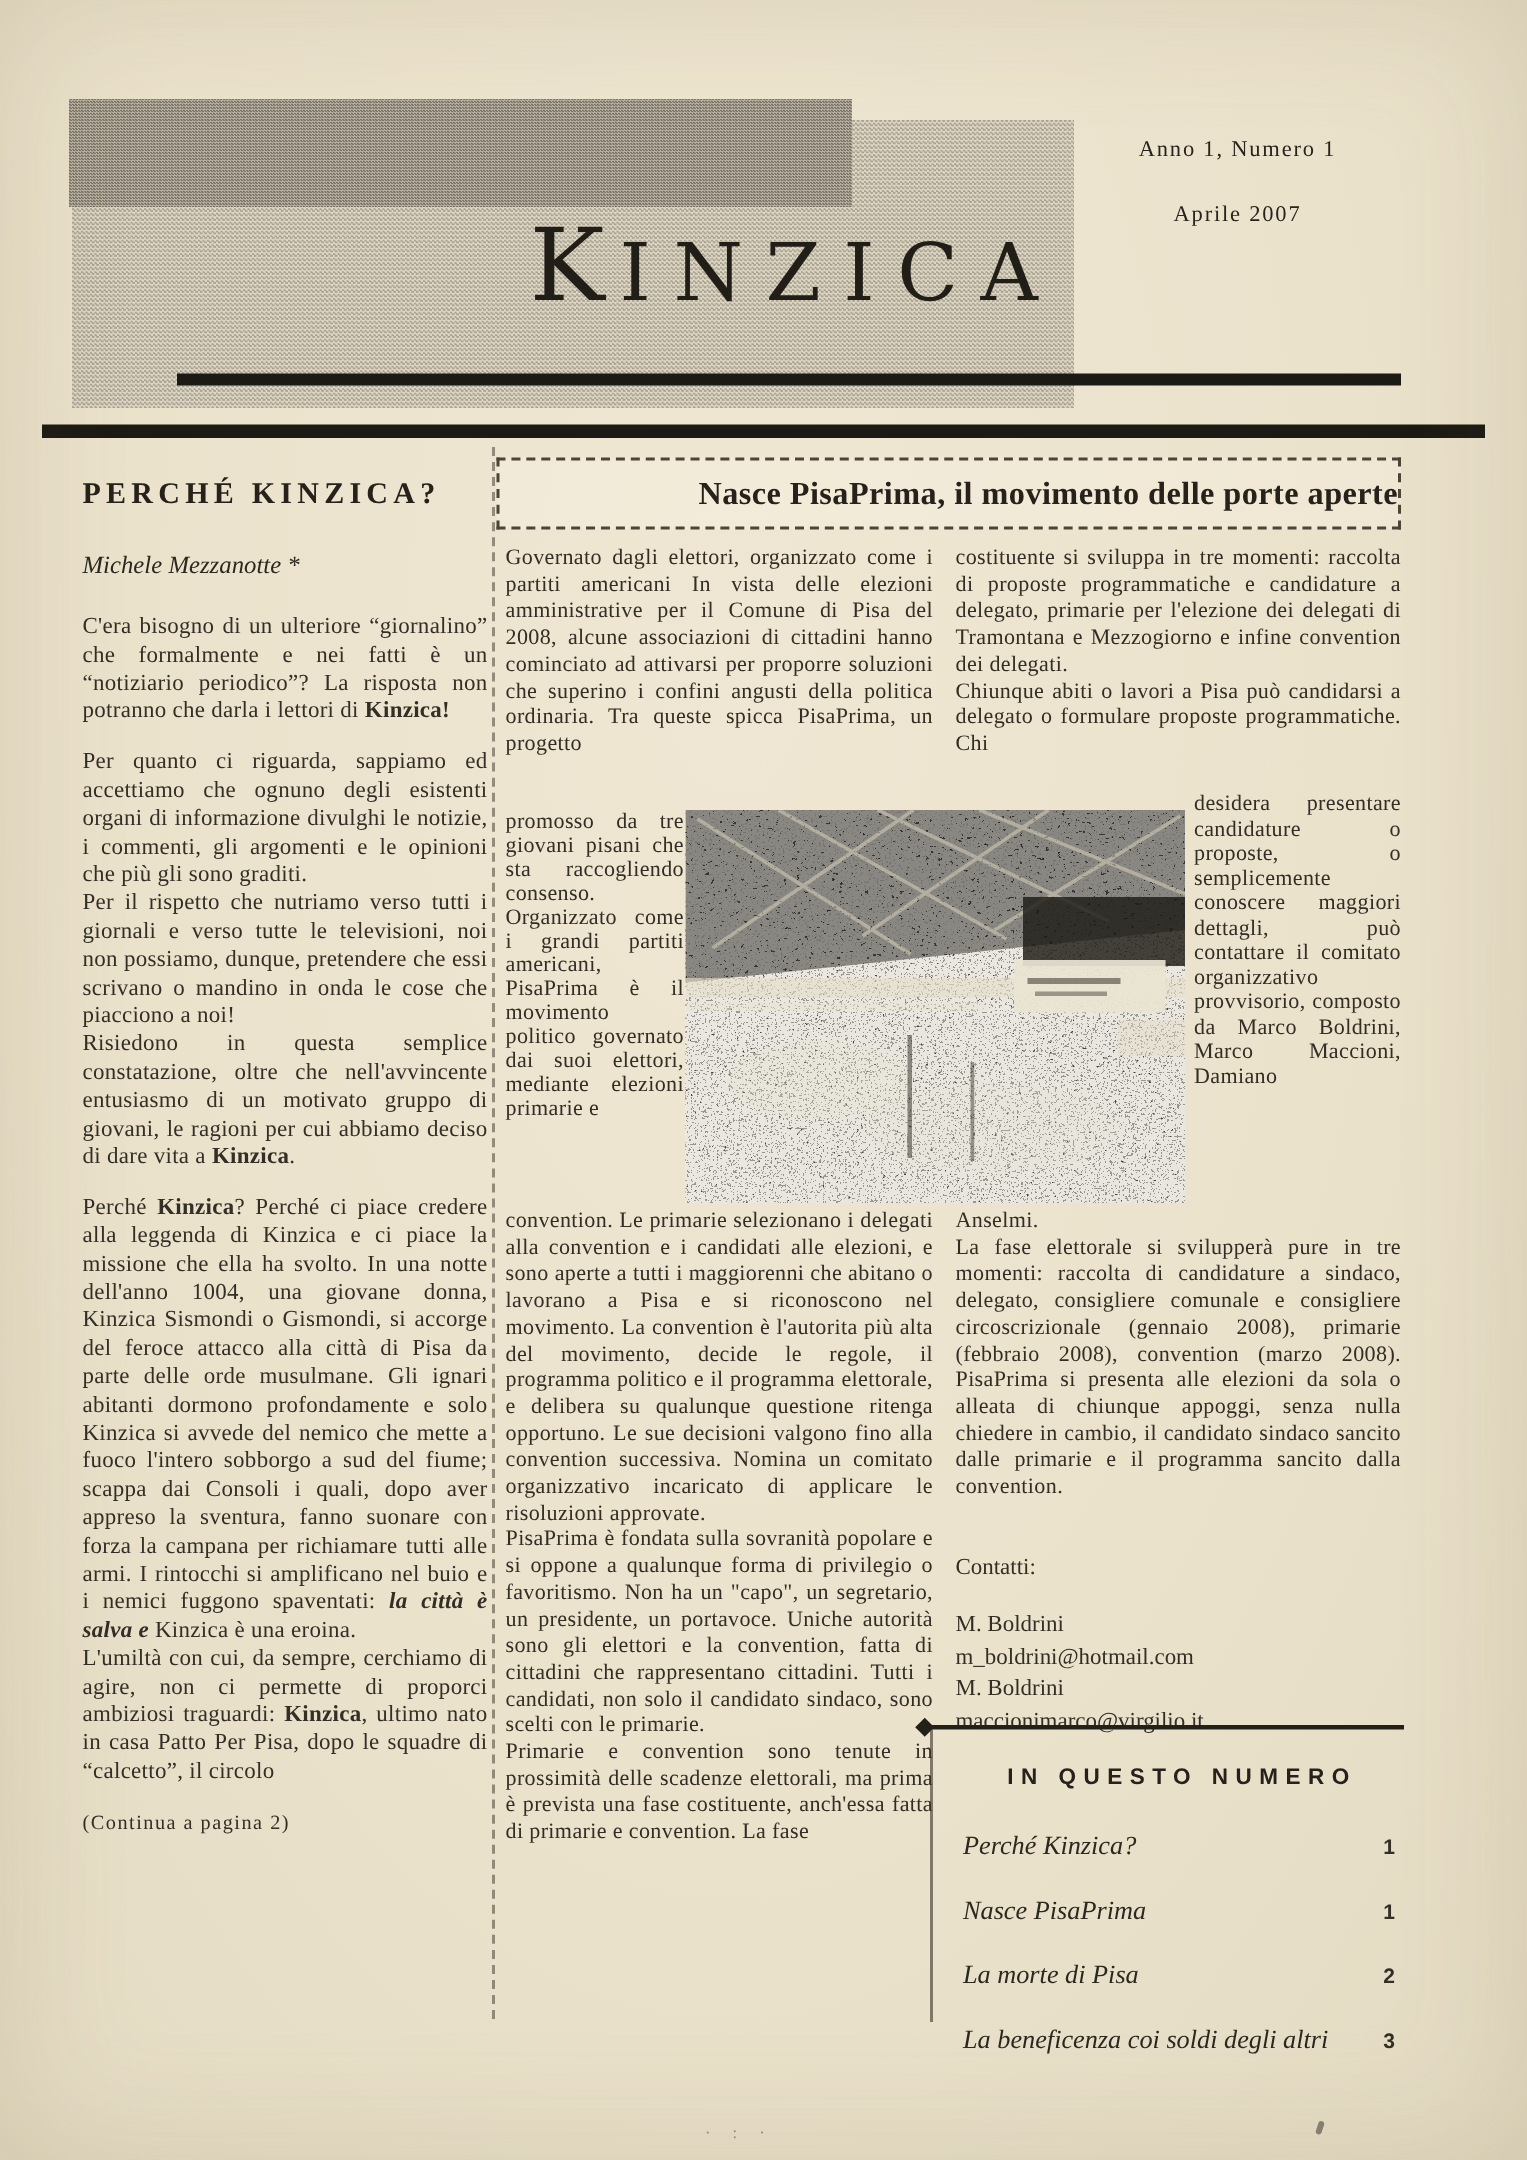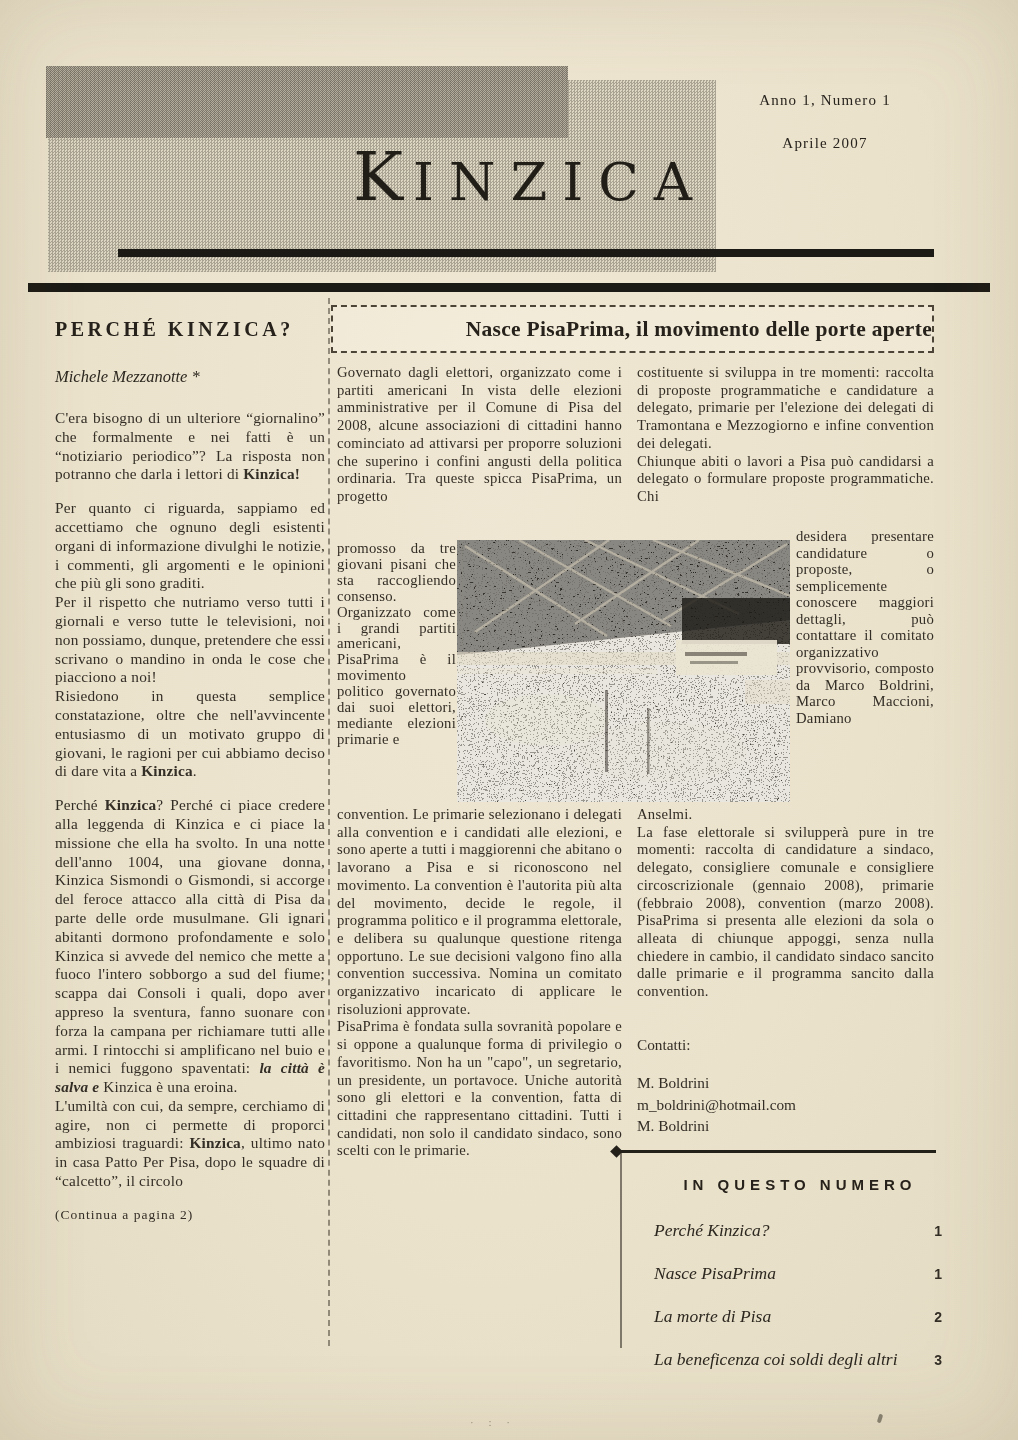--- a/index.html
+++ b/index.html
@@ -87,21 +87,21 @@
   
   .photo{ position:absolute; left:457px; top:540px; width:333px; height:262px; }
 
   
   .toc-rule{ position:absolute; left:616px; top:1150px; width:320px; height:3px; background:#23201a; }
   .toc-diamond{
     position:absolute; left:-4px; top:-3px; width:9px; height:9px; background:#23201a;
     transform:rotate(45deg);
   }
   .toc-vline{ position:absolute; left:620px; top:1153px; width:1.5px; height:195px; background:rgba(55,50,42,.6); }
-  .toc{ position:absolute; left:642px; top:1176px; width:292px;margin-left:12px; }
+  .toc{ position:absolute; left:642px; top:1176px; width:292px; }
   .toc-head{
     text-align:center; font-family:"Liberation Sans", sans-serif; font-weight:bold;
     font-size:15px; letter-spacing:5px; color:#26221b;
   }
   .toc-items .row{ display:flex; justify-content:space-between; align-items:baseline; margin-top:22px; }
   .toc-items .row:first-child{ margin-top:27px; }
   .toc-items .t{ font-style:italic; font-size:17.5px; color:#2c2820; }
   .toc-items .p{ font-family:"Liberation Sans", sans-serif; font-weight:bold; font-size:14px; padding-right:4px; }
 
   .s-b{ font-weight:bold; }
@@ -150,20 +150,21 @@
   <div class="b col2top">
       <p><span>Governato dagli elettori, organizzato come i partiti americani In vista delle elezioni amministrative per il Comune di Pisa del 2008, alcune associazioni di cittadini hanno cominciato ad attivarsi per proporre soluzioni che superino i confini angusti della politica ordinaria. Tra queste spicca PisaPrima, un progetto</span></p>
     </div>
   <div class="b col2nar">
       <p><span>promosso da tre giovani pisani che sta raccogliendo consenso.</span></p>
       <p><span>Organizzato come i grandi partiti americani, PisaPrima è il movimento politico governato dai suoi elettori, mediante elezioni primarie e</span></p>
     </div>
   <div class="b col2bot">
       <p><span>convention. Le primarie selezionano i delegati alla convention e i candidati alle elezioni, e sono aperte a tutti i maggiorenni che abitano o lavorano a Pisa e si riconoscono nel movimento. La convention è l'autorita più alta del movimento, decide le regole, il programma politico e il programma elettorale, e delibera su qualunque questione ritenga opportuno. Le sue decisioni valgono fino alla convention successiva. Nomina un comitato organizzativo incaricato di applicare le risoluzioni approvate.</span></p>
       <p><span>PisaPrima è fondata sulla sovranità popolare e si oppone a qualunque forma di privilegio o favoritismo. Non ha un "capo", un segretario, un presidente, un portavoce. Uniche autorità sono gli elettori e la convention, fatta di cittadini che rappresentano cittadini. Tutti i candidati, non solo il candidato sindaco, sono scelti con le primarie.</span></p>
+      <p><span>Primarie e convention sono tenute in prossimità delle scadenze elettorali, ma prima è prevista una fase costituente, anch'essa fatta di primarie e convention. La fase</span></p>
     </div>
   <div class="b col3top">
       <p><span>costituente si sviluppa in tre momenti: raccolta di proposte programmatiche e candidature a delegato, primarie per l'elezione dei delegati di Tramontana e Mezzogiorno e infine convention dei delegati.</span></p>
       <p><span>Chiunque abiti o lavori a Pisa può candidarsi a delegato o formulare proposte programmatiche. Chi</span></p>
     </div>
   <div class="b col3nar">
       <p><span>desidera presentare candidature o proposte, o semplicemente conoscere maggiori dettagli, può contattare il comitato organizzativo provvisorio, composto da Marco Boldrini, Marco Maccioni, Damiano</span></p>
     </div>
   <div class="b col3bot">
       <p><span>Anselmi.</span></p>
@@ -224,20 +225,21 @@
     <rect x="288" y="140" width="45" height="24" fill="#e6dfcc" opacity="0.45"></rect>
     <rect width="333" height="262" fill="#b0a488" opacity="0.10"></rect>
   </svg>
 
   <div class="contacts">
     <div class="lbl">Contatti:</div>
     <div class="lines">
         <div>M. Boldrini</div>
         <div>m_boldrini@hotmail.com</div>
         <div>M. Boldrini</div>
+        <div>maccionimarco@virgilio.it</div>
       </div>
   </div>
 
   <div class="toc-rule">
     <span class="toc-diamond"></span>
   </div>
   <div class="toc-vline"></div>
   <div class="toc">
     <div class="toc-head">IN QUESTO NUMERO</div>
     <div class="toc-items">

